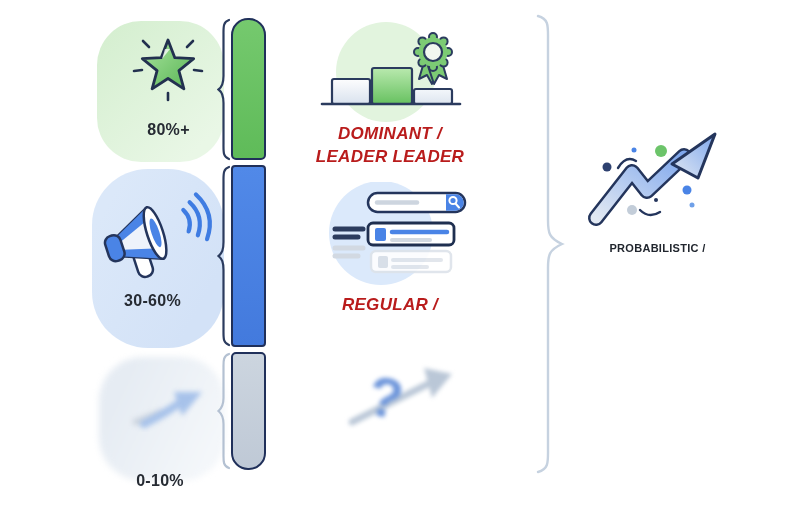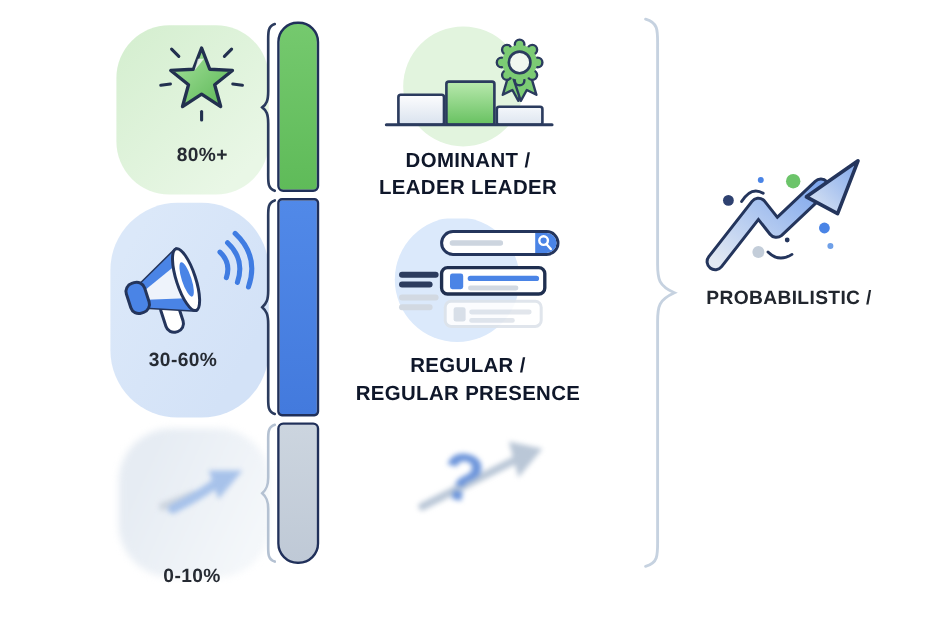--- a/index.html
+++ b/index.html
@@ -25,27 +25,27 @@
   
   .seg{position:absolute;left:231px;width:35px;box-sizing:border-box;border:2.5px solid #20305a;}
   .seg-green{top:18px;height:142px;border-radius:17px 17px 5px 5px;
     background:linear-gradient(180deg,#75c96e,#5fbb59);}
   .seg-blue{top:165px;height:182px;border-radius:4px;
     background:linear-gradient(180deg,#5189e8,#437add);}
   .seg-gray{top:352px;height:118px;border-radius:5px 5px 17px 17px;
     background:linear-gradient(180deg,#ccd5df,#bfc9d6);}
   
   .cat{position:absolute;left:285px;width:210px;text-align:center;font-size:17px;
-    font-weight:bold;line-height:23px;letter-spacing:.3px;color:#0f172a;}
+    font-weight:bold;line-height:23px;letter-spacing:.3px;color:#b91c1c;font-style:italic;}
   .cat-1{top:122px;}
   .cat-2{top:293px;}
   .cat-3{top:434px;}
   
   .annot-label{position:absolute;left:540px;top:237px;width:235px;text-align:center;
-    font-size:16px;font-weight:bold;line-height:23px;letter-spacing:.3px;color:#21262e;}
+    font-size:11px;font-weight:bold;line-height:23px;letter-spacing:.3px;color:#21262e;}
   svg{display:block;}
 </style>
 </head>
 <body>
 
 <div class="canvas">
 
   <div class="blob blob-green"></div>
   <div class="blob blob-blue"></div>
   <div class="blob blob-gray"></div>
@@ -187,21 +187,20 @@
       <text x="28" y="58" font-family="Liberation Sans, sans-serif" font-size="56" font-weight="bold" fill="#6e96db" transform="rotate(12 50 40)">?</text>
     </g>
   </svg>
 
   <div class="cat cat-1">
     <div>DOMINANT /</div>
     <div>LEADER LEADER</div>
   </div>
   <div class="cat cat-2">
     <div>REGULAR /</div>
-    <div>REGULAR PRESENCE</div>
   </div>
 
   <svg class="abs" style="left:536px;top:14px;" width="30" height="460" viewBox="0 0 30 460">
     <path d="M2,2 C13,5 12,12 12,26 L12,206 C12,219 13,224 26,230 C13,236 12,241 12,254 L12,434 C12,448 13,455 2,458" fill="none" stroke="#c6d2e0" stroke-width="2.4" stroke-linecap="round"></path>
   </svg>
 
   <svg class="abs" style="left:584px;top:126px;" width="148" height="116" viewBox="0 0 148 116">
     <defs>
       <linearGradient id="gArrow" x1="0" y1="1" x2="1" y2="0">
         <stop offset="0" stop-color="#e2e9f3"></stop>

